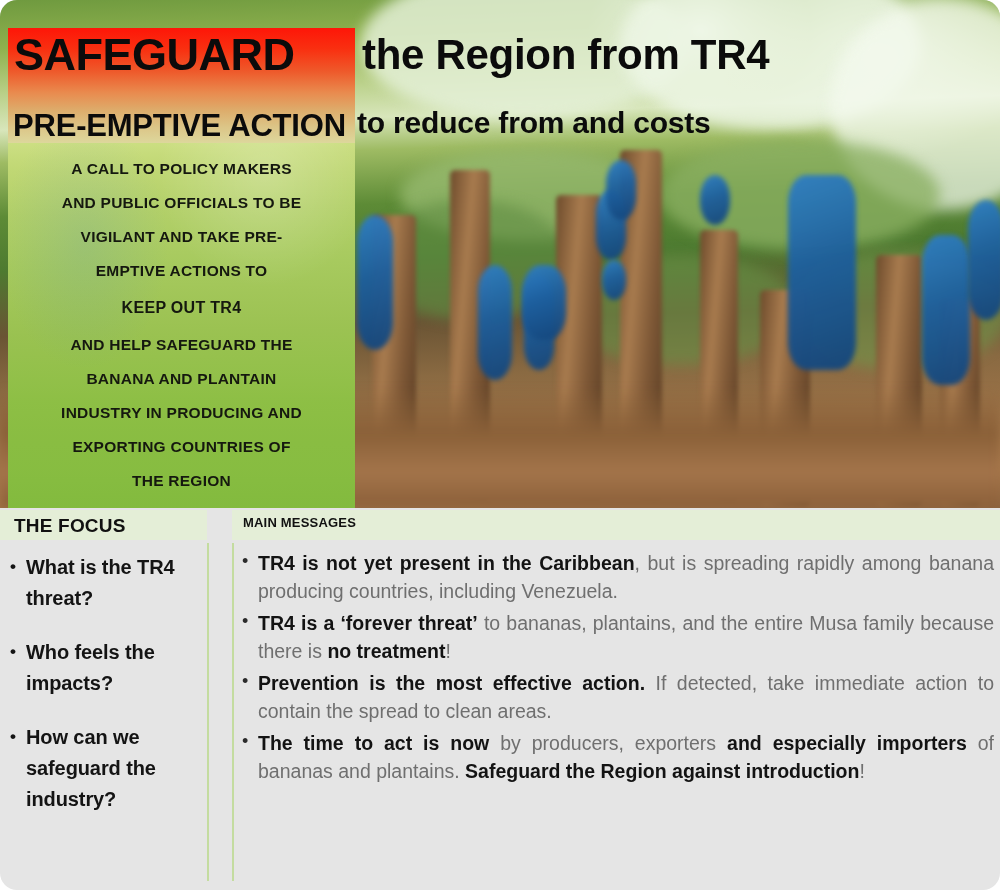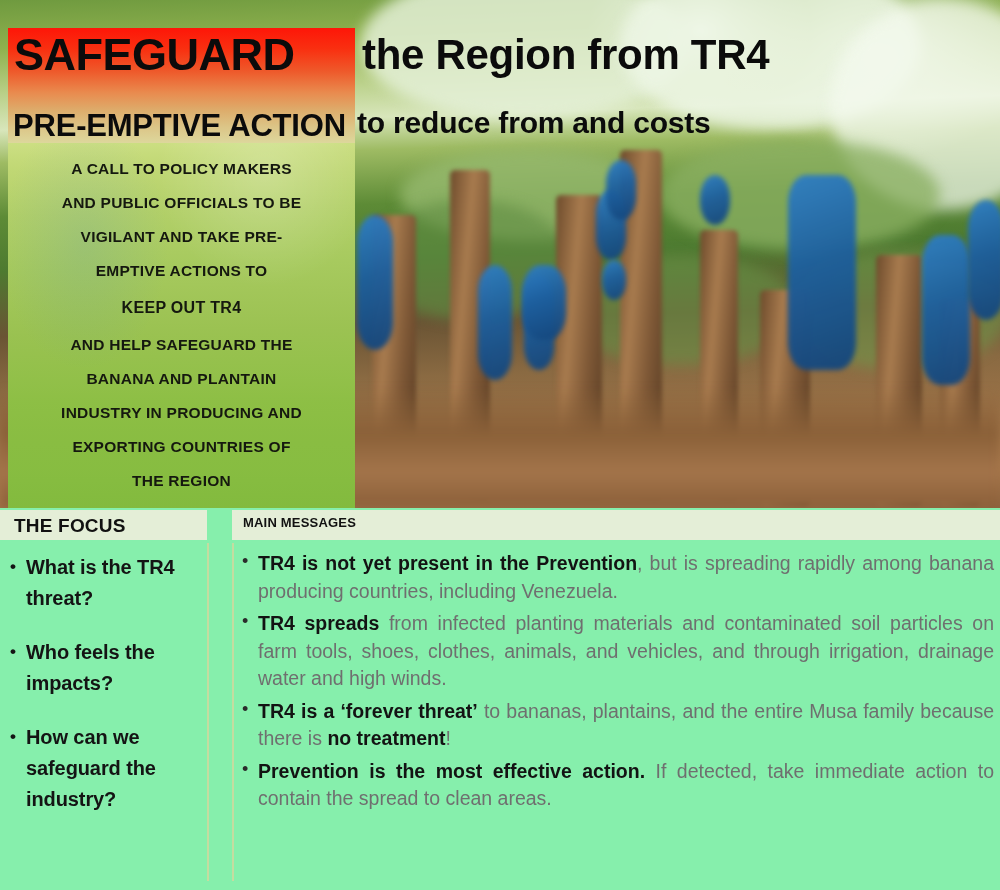--- a/index.html
+++ b/index.html
@@ -1,19 +1,19 @@
 <!DOCTYPE html>
 <html><head>
 <meta charset="utf-8">
 <style>
   html,body{margin:0;padding:0;background:#ffffff;}
   body{width:1000px;height:890px;overflow:hidden;
        font-family:"Liberation Sans","DejaVu Sans",sans-serif;}
 
-  #poster{position:relative;width:1000px;height:890px;background:#86efac;overflow:hidden;}
+  #poster{position:relative;width:1000px;height:890px;background:#e5e5e5;overflow:hidden;border-radius:17px;}
 
   
   .hero-photo{position:absolute;left:0;top:0;width:1000px;height:508px;overflow:hidden;}
   .hp-base{position:absolute;inset:0;
     background:
       radial-gradient(ellipse 160px 120px at 70% 6%, rgba(245,250,240,.95), rgba(245,250,240,0) 70%),
       radial-gradient(ellipse 220px 150px at 88% 10%, rgba(236,245,228,.85), rgba(236,245,228,0) 72%),
       linear-gradient(178deg,#6f9a3f 0%,#8fb14e 9%,#b8cf86 17%,#d8e6bb 24%,#9ebb63 30%,#5d8b36 40%,#4d7a30 50%,#6a5434 62%,#8a6a42 72%,#9c7348 82%,#a8784a 92%,#8d6440 100%);}
   
   .hp-leaf{position:absolute;border-radius:50%;filter:blur(7px);}
@@ -155,19 +155,19 @@
 
   <div class="rule-left"></div>
   <div class="rule-right"></div>
 
   <div class="focus-list">
       <div class="focus-item">What is the TR4 threat?</div>
       <div class="focus-item">Who feels the impacts?</div>
       <div class="focus-item">How can we safeguard the industry?</div>
     </div>
   <div class="msg-list">
-      <div class="msg-item"><b>TR4 is not yet present in the Prevention</b><span>, but is spreading rapidly among banana producing countries, including Venezuela.</span></div>
-      <div class="msg-item"><b>TR4 spreads</b><span> from infected planting materials and contaminated soil particles on farm tools, shoes, clothes, animals, and vehicles, and through irrigation, drainage water and high winds.</span></div>
+      <div class="msg-item"><b>TR4 is not yet present in the Caribbean</b><span>, but is spreading rapidly among banana producing countries, including Venezuela.</span></div>
       <div class="msg-item"><b>TR4 is a ‘forever threat’</b><span> to bananas, plantains, and the entire Musa family because there is </span><b>no treatment</b><span>!</span></div>
       <div class="msg-item"><b>Prevention is the most effective action.</b><span> If detected, take immediate action to contain the spread to clean areas.</span></div>
+      <div class="msg-item"><b>The time to act is now</b><span> by producers, exporters </span><b>and especially importers</b><span> of bananas and plantains. </span><b>Safeguard the Region against introduction</b><span>!</span></div>
     </div>
 
 </div>
 
 </body></html>

